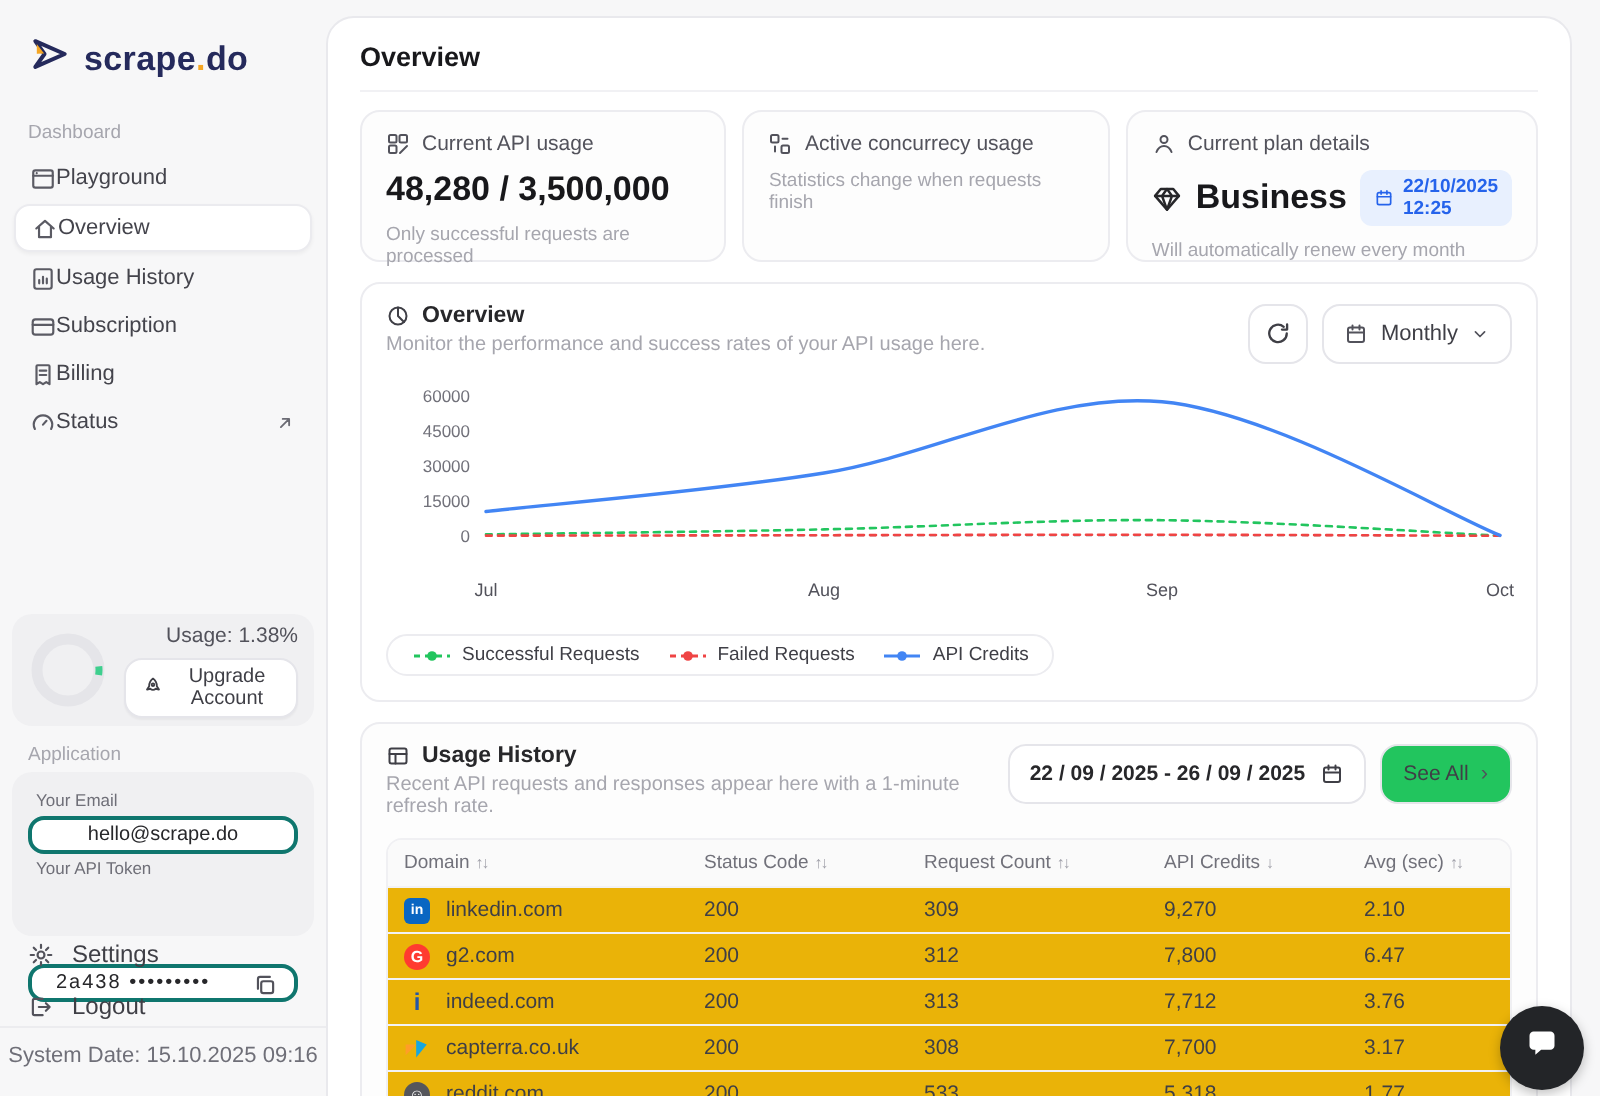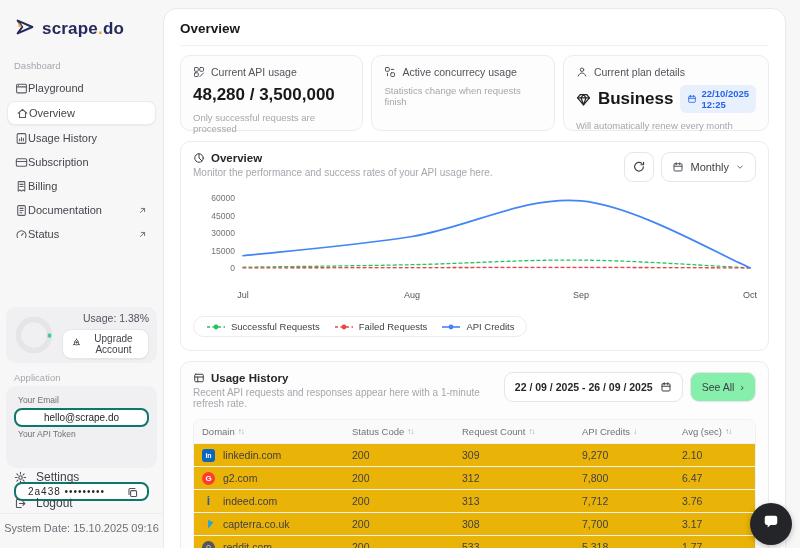--- a/index.html
+++ b/index.html
@@ -73,21 +73,21 @@
 
   .chart-wrap { margin-top:8px; }
   .legend { display:inline-flex; align-items:center; gap:14px; border:1px solid #ececf0; border-radius:999px;
     padding:4px 12px; margin-top:6px; background:#fff; }
   .legend-item { display:flex; align-items:center; gap:5px; font-size:9.5px; color:#3f3f46; }
 
   .hist-actions { display:flex; gap:7px; align-items:center; }
   .date-btn { height:30px; border:1px solid #e5e5ea; border-radius:9px; background:#fff; display:flex;
     align-items:center; gap:7px; padding:0 10px; font-size:10.5px; font-weight:bold; color:#27272a; cursor:pointer; }
   .date-btn .nav-ic { color:#3f3f46; }
-  .seeall-btn { height:30px; border:1px solid #e5e5ea; border-radius:9px; background:#86efac; display:flex;
+  .seeall-btn { height:30px; border:1px solid #e5e5ea; border-radius:9px; background:#22c55e; display:flex;
     align-items:center; gap:6px; padding:0 11px; font-size:10.5px; color:#3f3f46; cursor:pointer; }
   .seeall-btn .chev { font-size:11px; color:#52525b; }
 
   .table { margin-top:10px; border:1px solid #f0f0f3; border-radius:8px 8px 0 0; overflow:hidden; }
   .t-head { display:grid; grid-template-columns:150px 110px 120px 100px 1fr; background:#fafafa;
     height:23px; align-items:center; padding-left:8px; }
   .t-head .th { font-size:9.5px; color:#71717a; display:flex; align-items:center; gap:3px; }
   .t-head .sort { font-size:8px; color:#a1a1aa; letter-spacing:-1px; }
   .t-row { display:grid; grid-template-columns:150px 110px 120px 100px 1fr; height:23px; align-items:center;
     padding-left:8px; border-top:1px solid #f2f2f5; font-size:10.5px; color:#3f3f46; background:#eab308; cursor:pointer; }
@@ -155,34 +155,20 @@
         <span>Subscription</span>
       </div>
       <div class="nav-item">
         <span class="nav-ic">
           <svg class="ic" width="13" height="13" viewBox="0 0 24 24" stroke-width="1.9">
             <path d="M7 3h10a1 1 0 0 1 1 1v16.5l-3-2-3 2-3-2-3 2V4a1 1 0 0 1 1-1z"></path>
             <path d="M9 8h6M9 12h6"></path>
           </svg>
         </span>
         <span>Billing</span>
-      </div>
-      <div class="nav-item">
-        <span class="nav-ic">
-          <svg class="ic" width="13" height="13" viewBox="0 0 24 24" stroke-width="1.9">
-            <rect x="5" y="3" width="14" height="18" rx="2"></rect>
-            <path d="M9 8h6M9 12h6M9 16h3.5"></path>
-          </svg>
-        </span>
-        <span>Documentation</span>
-        <span class="ext">
-          <svg class="ic" width="11" height="11" viewBox="0 0 24 24" stroke-width="2.2">
-            <path d="M7.5 16.5 16.5 7.5M9.5 7.5h7v7"></path>
-          </svg>
-        </span>
       </div>
       <div class="nav-item">
         <span class="nav-ic">
           <svg class="ic" width="13" height="13" viewBox="0 0 24 24" stroke-width="1.9">
             <path d="M4.5 17.5a8.5 8.5 0 1 1 15 0"></path>
             <path d="M12 13.5 15.2 10"></path>
           </svg>
         </span>
         <span>Status</span>
         <span class="ext">

